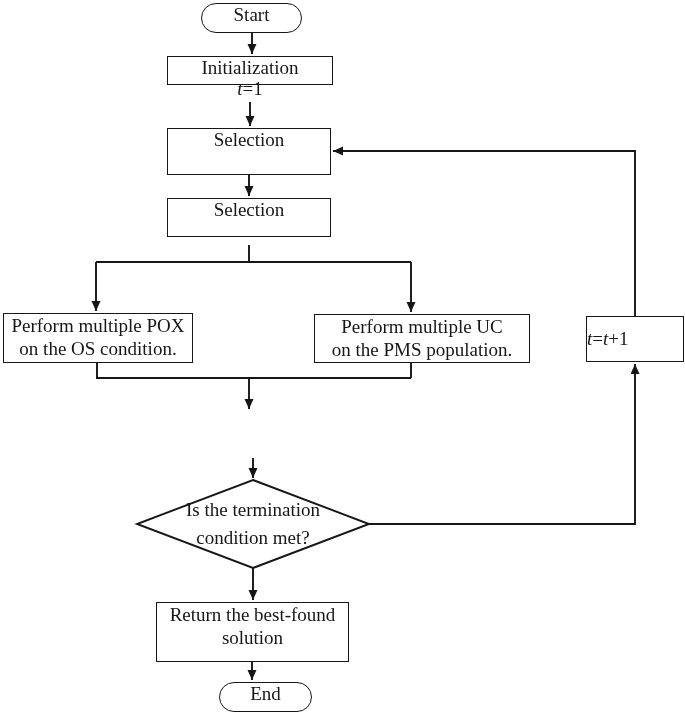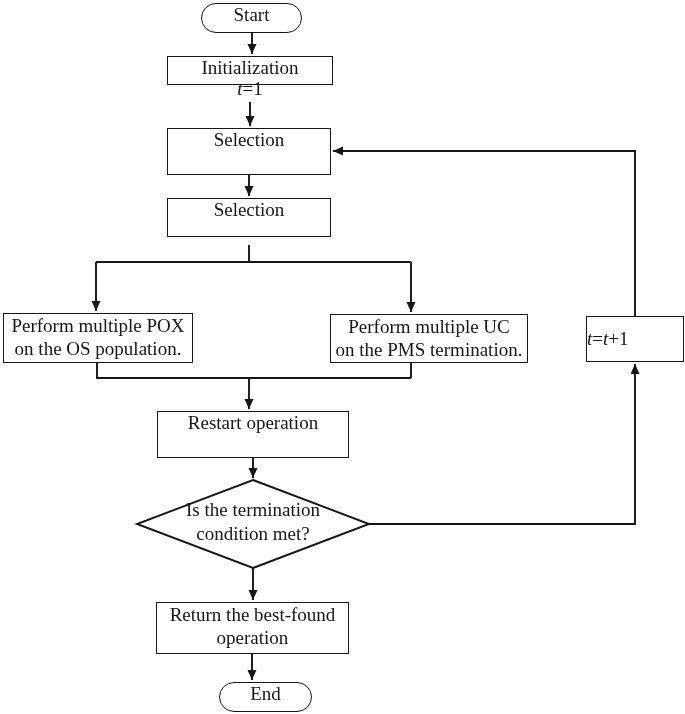--- a/index.html
+++ b/index.html
@@ -33,39 +33,39 @@
   }
   .terminator{border-radius:15px;}
   .plain{
     position:absolute;
     box-sizing:border-box;
     border:none;
     background:transparent;
     display:flex;
     flex-direction:column;
     align-items:center;
-    justify-content:flex-start;
+    justify-content:space-between;
     text-align:center;
     font-size:19px;
     line-height:24px;
     white-space:nowrap;
   }
   .it{font-style:italic;}
 
   
   .n-start   {left:201px; top:3px;   width:101px; height:30px;}
   .n-init    {left:167px; top:56px;  width:166px; height:29px; line-height:21px;}
   .n-eval    {left:167px; top:128px; width:164px; height:47px;}
   .n-sel     {left:167px; top:198px; width:164px; height:39px;}
   .n-pox     {left:3px;   top:313px; width:190px; height:50px; line-height:23px;}
-  .n-uc      {left:330px; top:314px; width:198px; height:49px; line-height:23px;}
+  .n-uc      {left:314px; top:314px; width:216px; height:49px; line-height:23px;}
   .n-restart {left:157px; top:411px; width:192px; height:47px;}
   .n-tbox    {left:586px; top:316px; width:98px;  height:46px; flex-direction:row;}
   .n-decision{left:150px; top:498px; width:206px; height:52px;}
-  .n-return  {left:156px; top:602px; width:193px; height:52px; line-height:23px;}
+  .n-return  {left:156px; top:602px; width:193px; height:60px; line-height:23px;}
   .n-end     {left:219px; top:682px; width:93px;  height:30px;}
 </style>
 </head>
 <body>
 
 <div class="canvas">
 
   <svg class="wires" viewBox="0 0 685 714" xmlns="http://www.w3.org/2000/svg">
     <defs>
       <marker id="ah" markerUnits="userSpaceOnUse" markerWidth="12" markerHeight="11" refX="10" refY="4.5" orient="auto">
@@ -102,46 +102,43 @@
   <div class="node n-eval">
     <div>Selection</div>
   </div>
 
   <div class="node n-sel">
     <div>Selection</div>
   </div>
 
   <div class="node n-pox">
     <div>Perform multiple POX</div>
-    <div>on the OS population.</div>
+    <div>on the OS condition.</div>
   </div>
 
   <div class="node n-uc">
     <div>Perform multiple UC</div>
-    <div>on the PMS termination.</div>
+    <div>on the PMS population.</div>
   </div>
 
-  <div class="node n-restart">
-    <div>Restart operation</div>
-  </div>
 
   <div class="node n-tbox">
     <span class="it">t</span>
       <span>=</span>
       <span class="it">t</span>
       <span>+1</span>
   </div>
 
   <div class="plain n-decision">
     <div>Is the termination</div>
     <div>condition met?</div>
   </div>
 
   <div class="node n-return">
     <div>Return the best-found</div>
-    <div>operation</div>
+    <div>solution</div>
   </div>
 
   <div class="node terminator n-end">
     <div>End</div>
   </div>
 
 </div>
 
 </body></html>

